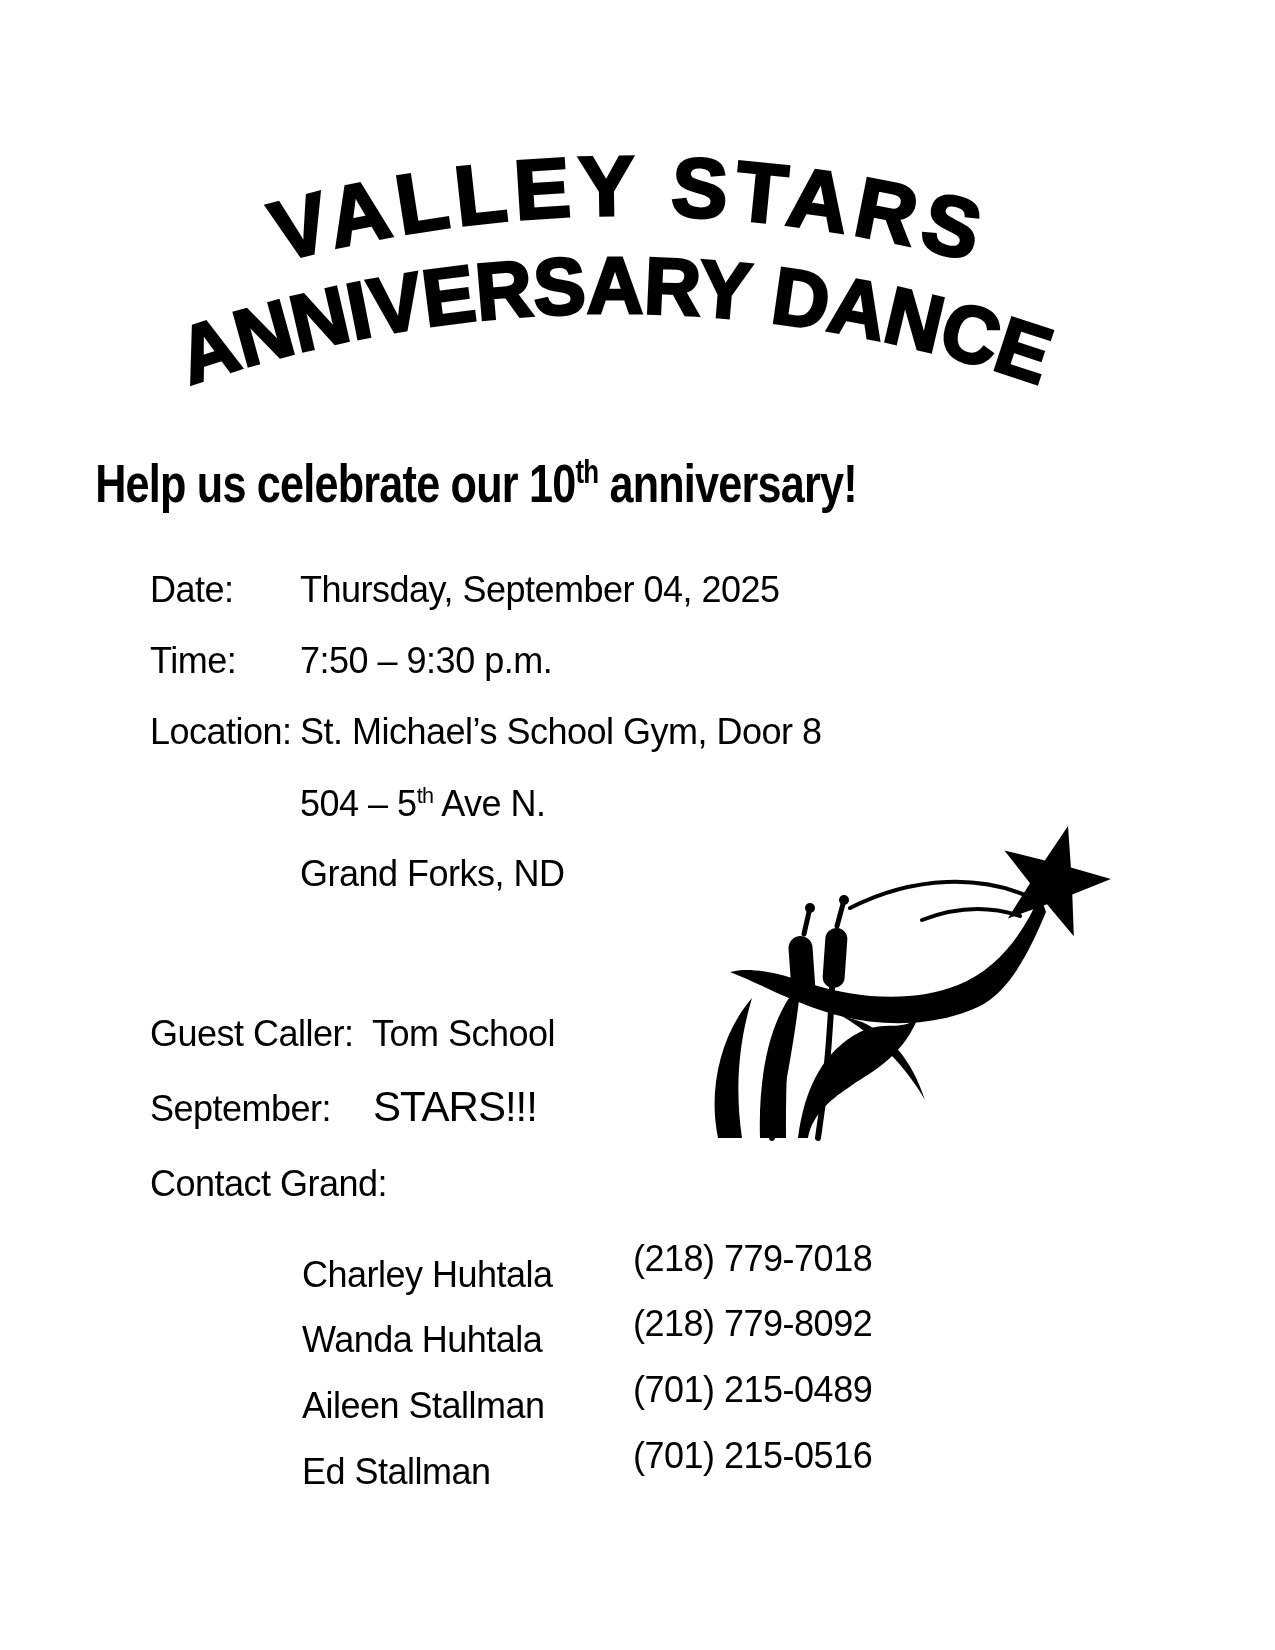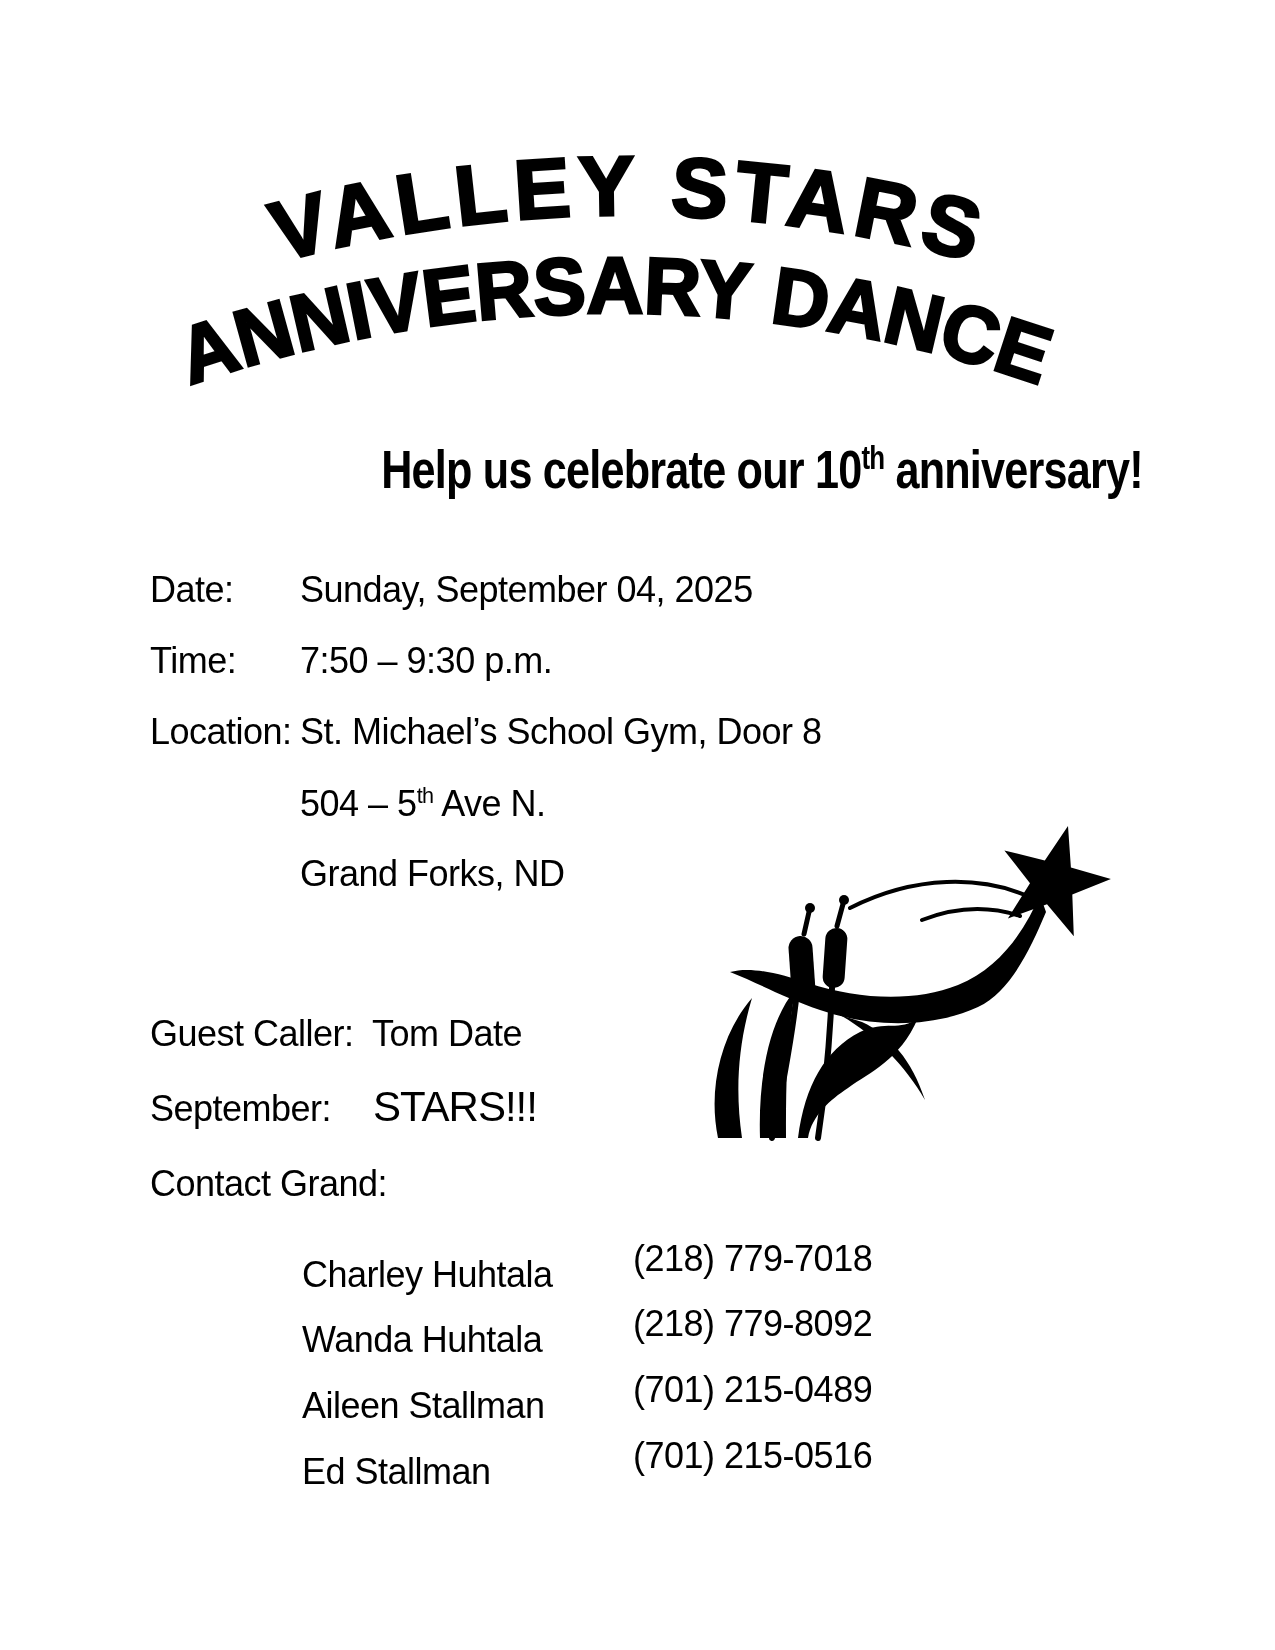--- a/index.html
+++ b/index.html
@@ -15,22 +15,22 @@
   .arc-title{position:absolute;left:0;top:0;width:1275px;height:440px;}
   .arc-title text{
     font-family:"Liberation Sans", sans-serif;
     font-weight:700;
     fill:#000;stroke:#000;
   }
   .arc-line1{font-size:84px;stroke-width:3px;}
   .arc-line2{font-size:80px;stroke-width:3px;}
   
   .tagline-wrap{
-    position:absolute;left:0;top:442px;width:1210px;
-    display:flex;justify-content:flex-end;padding-left:28px;
+    position:absolute;left:0;top:456px;width:1210px;
+    display:flex;justify-content:flex-start;
   }
   .tagline{
     font-size:54px;font-weight:800;letter-spacing:-1px;line-height:1;
     transform:scaleX(0.80);transform-origin:center;
     white-space:nowrap;
   }
   .tagline .sup, .body-sup{vertical-align:super;font-size:0.6em;}
   
   .row{position:absolute;font-size:36px;line-height:1;letter-spacing:-0.5px;white-space:nowrap;}
   .lbl{position:absolute;left:150px;top:0;text-align:right;}
@@ -62,21 +62,21 @@
       <textPath href="#arcPath2" startOffset="0" textLength="866" lengthAdjust="spacingAndGlyphs">ANNIVERSARY DANCE</textPath>
     </text>
   </svg>
 
   <div class="tagline-wrap">
     <div class="tagline"><span>Help us celebrate our 10</span><span class="sup">th</span><span> anniversary!</span></div>
   </div>
 
   <div class="row" style="top:572px;">
     <span class="lbl">Date:</span>
-    <span class="val">Sunday, September 04, 2025</span>
+    <span class="val">Thursday, September 04, 2025</span>
   </div>
 
   <div class="row" style="top:643px;">
     <span class="lbl">Time:</span>
     <span class="val">7:50 – 9:30 p.m.</span>
   </div>
 
   <div class="row" style="top:714px;">
     <span class="lbl">Location:</span>
     <span class="val">St. Michael’s School Gym, Door 8</span>
@@ -85,21 +85,21 @@
   <div class="row" style="top:785px;">
     <span class="val"><span>504 – 5</span><span class="body-sup">th</span><span> Ave N.</span></span>
   </div>
 
   <div class="row" style="top:856px;">
     <span class="val">Grand Forks, ND</span>
   </div>
 
   <div class="row" style="top:1016px;">
     <span class="lbl">Guest Caller:</span>
-    <span class="val-guest">Tom Date</span>
+    <span class="val-guest">Tom School</span>
   </div>
 
   <div class="row" style="top:1091px;">
     <span class="lbl">September:</span>
     <span class="free">STARS!!!</span>
   </div>
 
   <div class="row" style="top:1166px;">
     <span class="lbl">Contact Grand:</span>
   </div>

